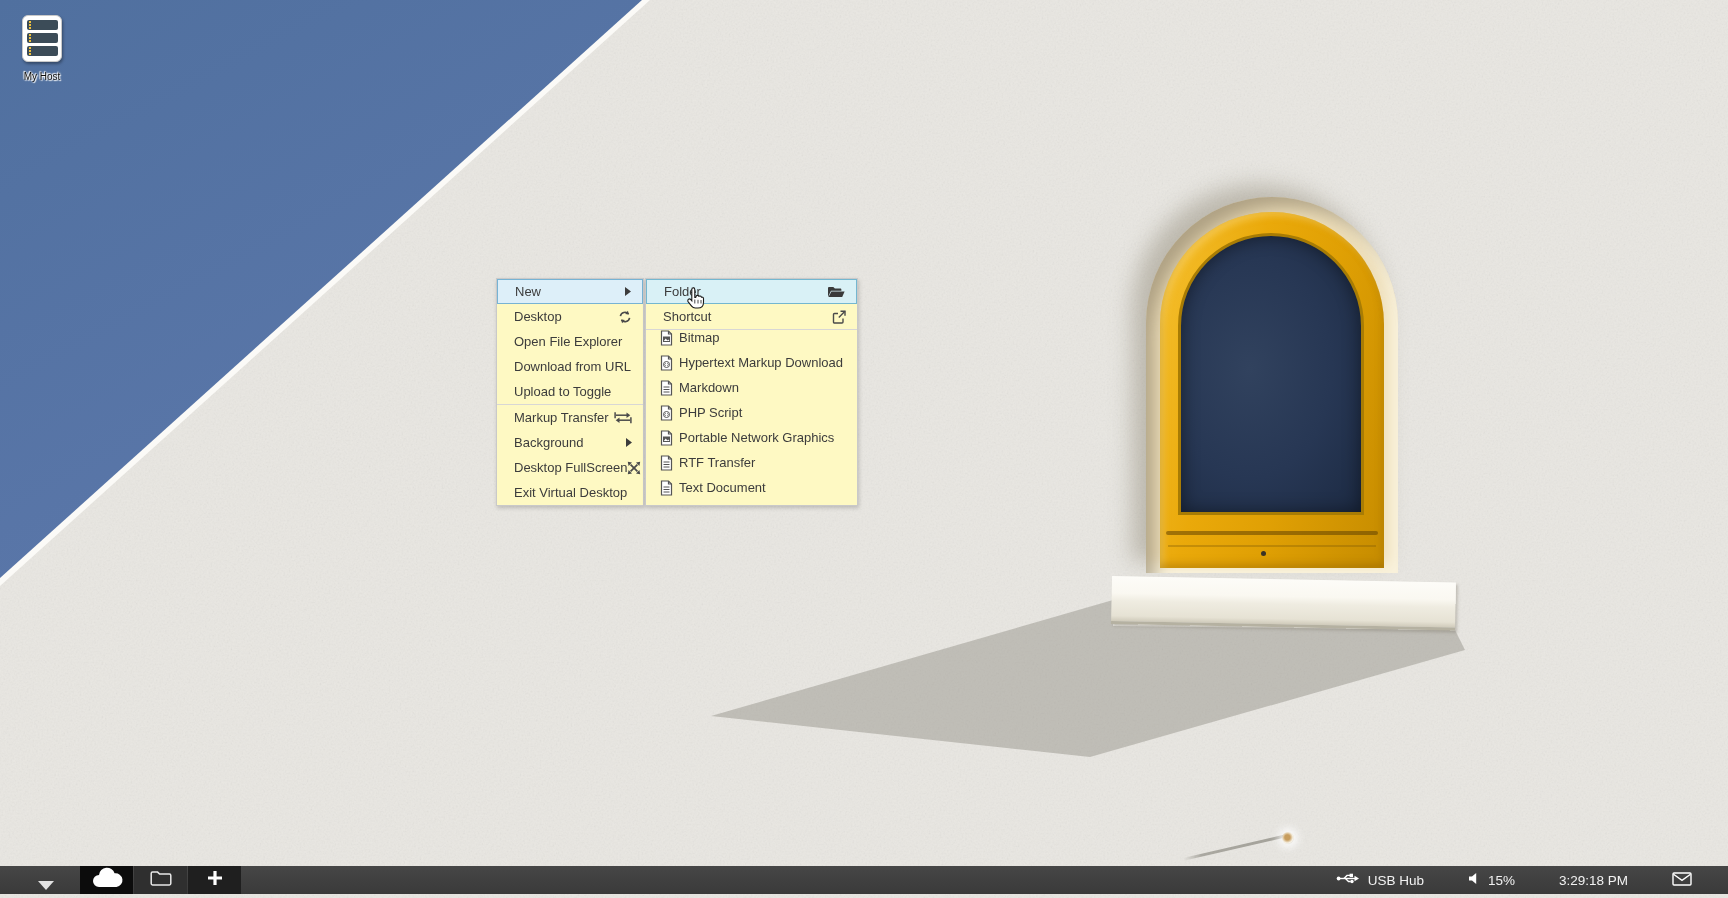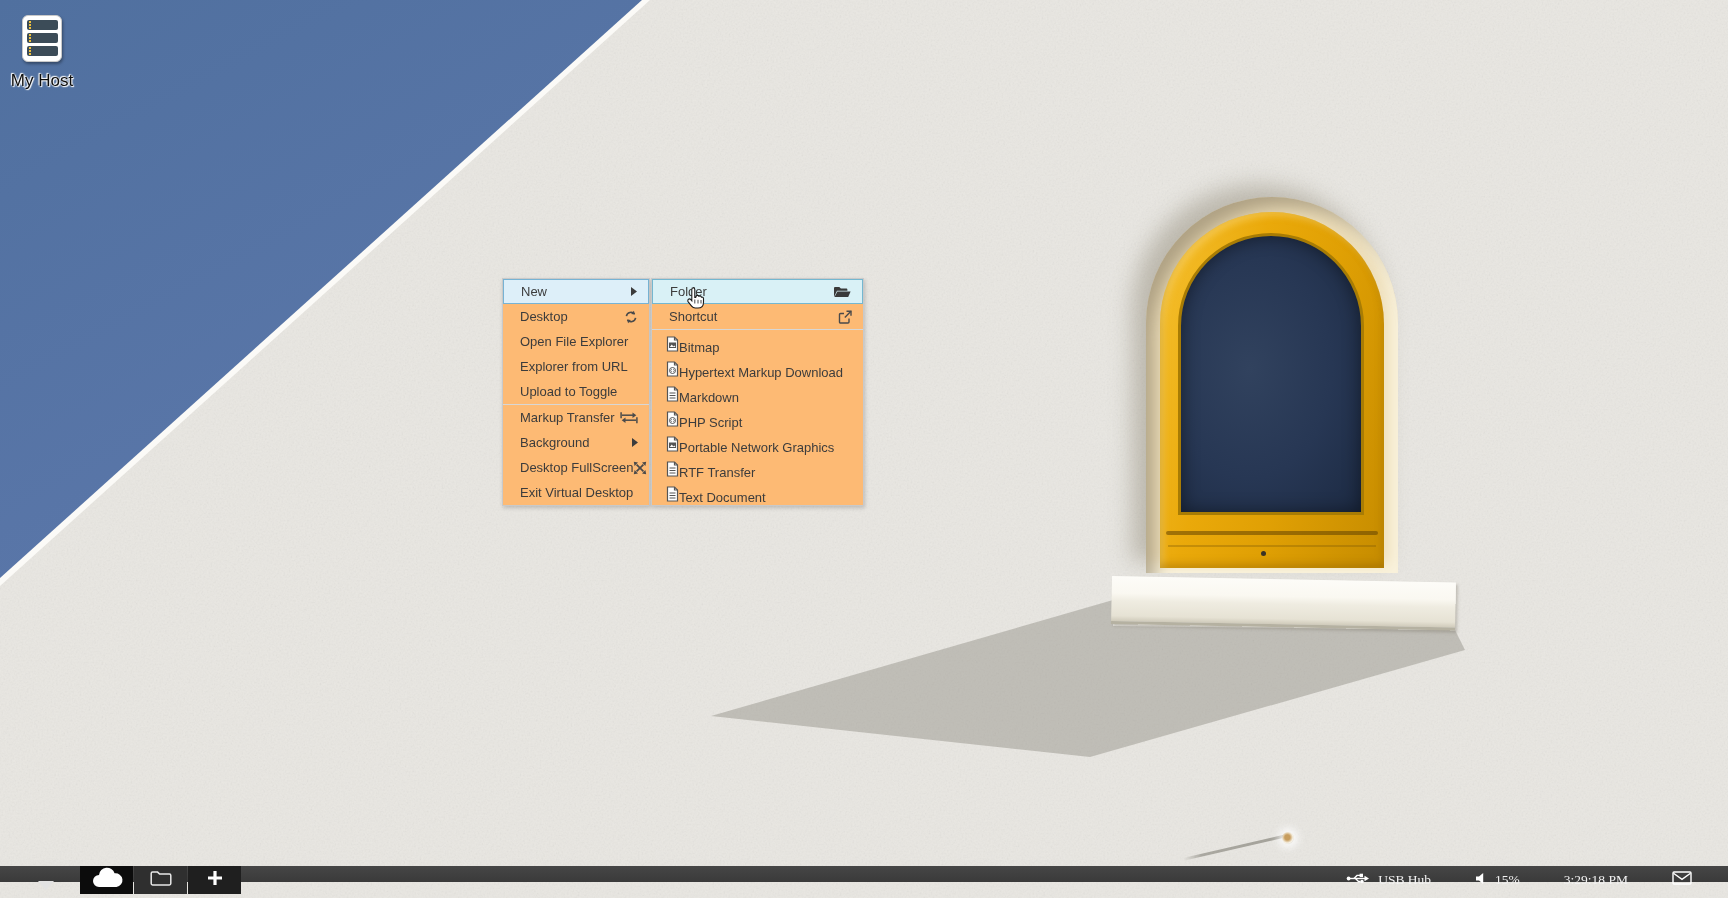--- a/index.html
+++ b/index.html
@@ -54,40 +54,40 @@
   .stick-blob { position:absolute; left:1282px; top:832px; width:12px; height:12px; border-radius:50%;
     background:radial-gradient(circle at 45% 45%, #c79d5e 0 28%, #f7f2e6 60%, rgba(255,255,255,0) 75%);
     box-shadow:0 0 8px 4px rgba(255,255,255,.85); }
 
   
   .dicon { position:absolute; left:22px; top:15px; width:40px; height:47px; background:#fff;
     border:1px solid #c9c9c9; border-radius:6px; box-shadow:1px 2px 3px rgba(0,0,0,.35); }
   .dicon .bar { position:absolute; left:4px; width:31px; height:10px; background:#3c4c58; border-radius:2px; }
   .dicon .bar i { position:absolute; left:2px; width:2px; height:2px; background:#f0c23c; }
   .dicon-label { position:absolute; left:0px; top:71px; width:84px; text-align:center;
-    font-size:17px; color:#0d0d0d;
+    font-size:10px; color:#0d0d0d;
     text-shadow:0 0 2px #fff,0 0 2px #fff,1px 1px 1px #fff,-1px -1px 1px #fff; }
 
   
-  .menu { position:absolute; background:#fdba74; border:1px solid #c9c9c9;
-    box-shadow:1px 2px 4px rgba(0,0,0,.18); font-size:13px; color:#3c3c3c; padding:0;margin-left:6px; }
+  .menu { position:absolute; background:#fef9c3; border:1px solid #c9c9c9;
+    box-shadow:1px 2px 4px rgba(0,0,0,.18); font-size:13px; color:#3c3c3c; padding:0; }
   .mi { height:25px; display:flex; align-items:center; justify-content:space-between;
     padding:0 11px 0 17px; cursor:default; white-space:nowrap; }
   .mi .lbl { pointer-events:none; }
   .mi .ric { display:flex; align-items:center; }
   .mi.hl { background:#ddeff9; border:1px solid #77b3d4; }
   .mi.hl2 { background:#d9f1f6; border:1px solid #74b7d0; }
   .sep { height:1px; background:#d8d7d5; margin:0; }
-  .mi-file { height:25px; display:flex; align-items:flex-end; padding:0 10px 0 14px; white-space:nowrap; }
+  .mi-file { height:25px; display:flex; align-items:flex-start; gap:6px; padding:0 10px 0 14px; white-space:nowrap; }
 
   .cursor { position:absolute; left:686px; top:286px; z-index:60; }
 
   
-  .taskbar { position:absolute; left:0; bottom:16px; width:1728px; height:16px;
-    background:linear-gradient(180deg,#464646,#3a3a3a); z-index:50;font-family:Liberation Serif, serif; }
+  .taskbar { position:absolute; left:0; bottom:4px; width:1728px; height:28px;
+    background:linear-gradient(180deg,#464646,#3a3a3a); z-index:50; }
   .tb-chevron { position:absolute; left:38px; top:10px; }
   .tb-btn { position:absolute; top:0; width:53px; height:28px; display:flex; align-items:center; justify-content:center; }
   .tb-cloud { left:80px; background:#0c0c0c; }
   .tb-folder { left:134px; background:#2f2f2f; }
   .tb-plus { left:188px; background:#1f1f1f; }
   .tb-status { position:absolute; right:0; top:0; height:28px; display:flex; align-items:center;
     gap:44px; padding-right:36px; color:#f2f2f2; font-size:13.5px; }
   .tb-group { display:flex; align-items:center; gap:8px; }
 </style>
 </head>
@@ -154,21 +154,21 @@
             <path d="M2.4 6.2a4.7 4.7 0 0 1 8.2-2.2" fill="none" stroke="#4a4a4a" stroke-width="1.6"></path>
             <path d="M9.9 0.8 10.9 4.6 7.1 3.9z" fill="#4a4a4a"></path>
             <path d="M4.1 13.2 3.1 9.4 6.9 10.1z" fill="#4a4a4a"></path>
           </svg>
         </span>
     </div>
     <div class="mi">
       <span class="lbl">Open File Explorer</span>
     </div>
     <div class="mi">
-      <span class="lbl">Explorer from URL</span>
+      <span class="lbl">Download from URL</span>
     </div>
     <div class="mi">
       <span class="lbl">Upload to Toggle</span>
     </div>
     <div class="sep"></div>
     <div class="mi">
       <span class="lbl">Markup Transfer</span>
       <span class="ric">
           <svg width="18" height="13" viewBox="0 0 18 13">
             <path d="M2 4.2h11" stroke="#4a4a4a" stroke-width="1.5"></path>

